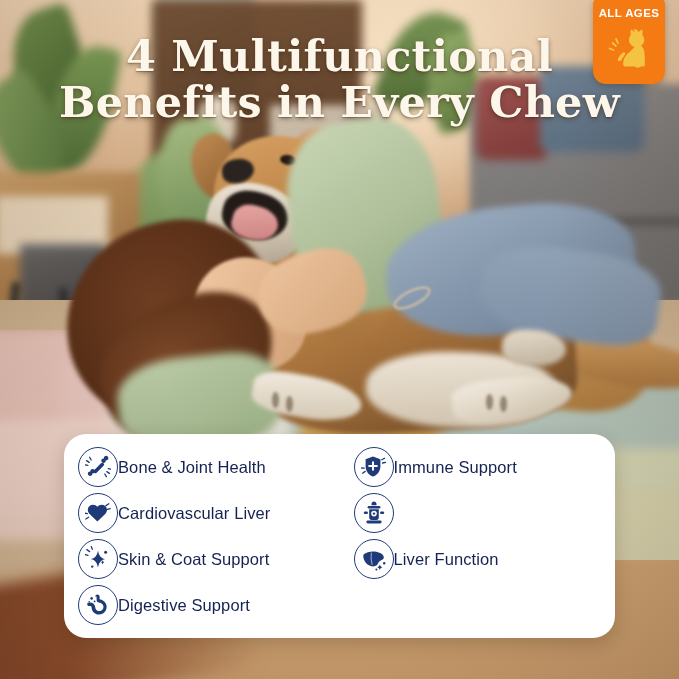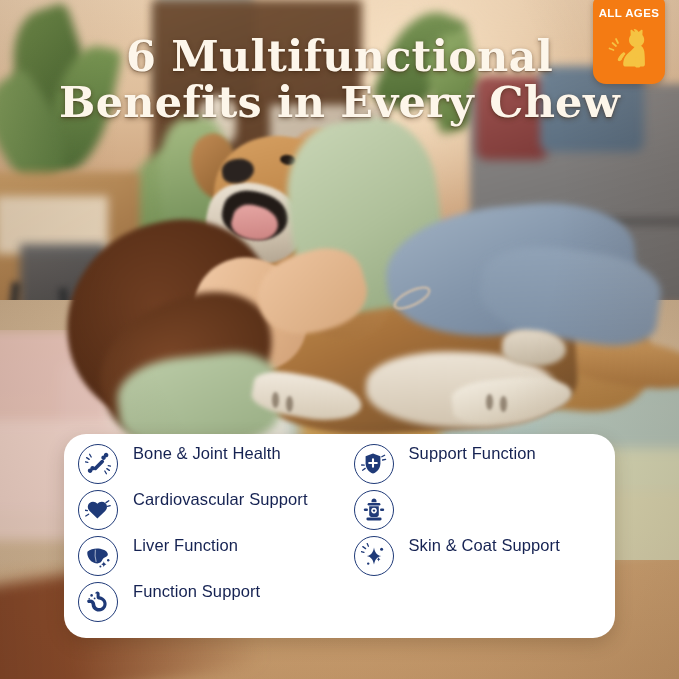--- a/index.html
+++ b/index.html
@@ -547,22 +547,22 @@
     border-radius: 22px;
     box-shadow: 0 6px 18px rgba(60,35,15,.22);
     display: grid;
     grid-template-columns: 1fr 1fr;
     align-content: center;
     padding: 10px 0 10px 0;
     box-sizing: border-box;
   }
   .benefit {
     display: flex;
-    align-items: flex-start;
-    gap: 15px;
+    align-items: center;
+    gap: 0;
     height: 46px;
     padding-left: 14px;
     box-sizing: border-box;
   }
   .benefit-icon {
     flex: 0 0 auto;
     width: 40px; height: 40px;
     border: 1.6px solid #1f3a78;
     border-radius: 50%;
     display: flex;
@@ -666,21 +666,21 @@
     <div class="d-toes" style="left:286px; top:396px;"></div>
     <div class="d-toes" style="left:486px; top:394px;"></div>
     <div class="d-toes" style="left:500px; top:396px;"></div>
 
     <div class="floor-low"></div>
     <div class="floor-dark-corner"></div>
 
     <div class="photo-shade"></div>
   </div>
 
-  <div class="headline">6 Multifunctional
+  <div class="headline">4 Multifunctional
 Benefits in Every Chew</div>
 
   <div class="badge">
     <span class="badge-text">ALL AGES</span>
     <span class="badge-dog">
       <svg width="50" height="52" viewBox="0 0 50 52" fill="none">
         <g fill="#f5c342">
 
           <path d="M30 8c2.4 0 4 1.6 4.6 3l2.8-2.2c.5-.4 1.2 0 1.2.7l-.2 4.6c1.1 1.3 1.8 3 1.8 4.8 0 4.2-3.6 7.2-7.6 7.2s-7.6-3-7.6-7.2c0-1.8.6-3.4 1.7-4.7l-.2-4.7c0-.7.7-1.1 1.2-.7L30.6 11C31 9.6 29 8 30 8z"></path>
           <path d="M32.6 7.4c3.6 0 6.6 2 8 4.9l2.4-2c.6-.5 1.5 0 1.5.8l-.2 5.1c.9 1.4 1.4 3 1.4 4.7 0 4.6-4.1 8-9.1 8s-9.1-3.4-9.1-8c0-1.7.5-3.3 1.4-4.7l-.2-5.1c0-.8.9-1.3 1.5-.8l2.4 2c1.4-2.9 4.4-4.9 8-4.9z" opacity="0"></path>
@@ -731,36 +731,36 @@
           <path d="M12 2.4 4.6 5.2v7c0 5 3.1 8.6 7.4 10.4 4.3-1.8 7.4-5.4 7.4-10.4v-7L12 2.4z" fill="#1f3a78"></path>
           <path d="M12 8.2v7.6M8.2 12h7.6" stroke="#ffffff" stroke-width="2.1" stroke-linecap="round"></path>
           <g stroke="#1f3a78" stroke-width="1.3" stroke-linecap="round">
             <line x1="20.8" y1="5.8" x2="23.6" y2="4.2"></line>
             <line x1="21.6" y1="9.0" x2="24.6" y2="8.4"></line>
             <line x1="4.2" y1="17.4" x2="1.6" y2="19.2"></line>
             <line x1="3.2" y1="14.2" x2="0.6" y2="14.0"></line>
           </g>
         </svg>
       </span>
-      <span class="benefit-label">Support Function</span>
+      <span class="benefit-label">Immune Support</span>
     </div>
 
     <div class="benefit">
       <span class="benefit-icon">
         <svg width="26" height="26" viewBox="0 0 26 26">
           <path d="M12.4 21.4 4.6 14c-2.4-2.3-2.4-6 0-8.1 2.3-2 6-1.6 7.8.9 1.8-2.5 5.5-2.9 7.8-.9 2.4 2.1 2.4 5.8 0 8.1l-7.8 7.4z" fill="#1f3a78"></path>
           <g stroke="#1f3a78" stroke-width="1.3" stroke-linecap="round">
             <line x1="21.0" y1="5.6" x2="23.8" y2="3.8"></line>
             <line x1="22.4" y1="9.4" x2="25.2" y2="8.6"></line>
             <line x1="3.6" y1="17.2" x2="0.8" y2="19.0"></line>
             <line x1="2.4" y1="13.6" x2="-0.2" y2="13.2"></line>
           </g>
         </svg>
       </span>
-      <span class="benefit-label">Cardiovascular Support</span>
+      <span class="benefit-label">Cardiovascular Liver</span>
     </div>
 
     <div class="benefit">
       <span class="benefit-icon">
         <svg width="26" height="26" viewBox="0 0 26 26">
           <g fill="#1f3a78">
             <path d="M13 1.6c1.4 0 2.5 1.1 2.5 2.4v1.2h-5V4c0-1.3 1.1-2.4 2.5-2.4z"></path>
             <rect x="6.6" y="6" width="12.8" height="2.6" rx="1.3"></rect>
             <path d="M8.2 9.2h9.6v8.6c0 1.2-1 2.2-2.2 2.2h-5.2c-1.2 0-2.2-1-2.2-2.2V9.2z"></path>
             <rect x="5.4" y="20.6" width="15.2" height="2.8" rx="1.4"></rect>
@@ -769,54 +769,54 @@
           </g>
           <circle cx="13" cy="13.6" r="2.8" fill="#ffffff"></circle>
           <circle cx="13" cy="13.6" r="1.2" fill="#1f3a78"></circle>
         </svg>
       </span>
     </div>
 
     <div class="benefit">
       <span class="benefit-icon">
         <svg width="26" height="26" viewBox="0 0 26 26">
-          <path d="M2.6 8.6c3-2.6 8-3.6 12.6-2.8 3.4.6 6.4 2.2 7.4 4.4.8 1.8-.4 3.4-2.4 4-1.4.4-2.2 1.2-2.8 2.6-.9 2.2-2.6 3.6-5.1 3.6-4.6 0-8.4-3.4-9.6-7.6-.4-1.6-.6-3.2-.1-4.2z" fill="#1f3a78"></path>
-          <path d="M10.4 6.6c-.6 3.6-.4 8 .8 12.4" stroke="#ffffff" stroke-width="1.1" fill="none" opacity=".55"></path>
-          <path d="M18.8 18.2c.4 1.7 1 2.6 2.6 3-1.6.4-2.2 1.3-2.6 3-.4-1.7-1-2.6-2.6-3 1.6-.4 2.2-1.3 2.6-3z" fill="#1f3a78"></path>
-          <circle cx="23.2" cy="17.2" r="1.2" fill="#1f3a78"></circle>
-          <circle cx="15.4" cy="23.4" r="1" fill="#1f3a78"></circle>
-        </svg>
-      </span>
-      <span class="benefit-label">Liver Function</span>
-    </div>
-
-    <div class="benefit">
-      <span class="benefit-icon">
-        <svg width="26" height="26" viewBox="0 0 26 26">
           <path d="M13 2.4c.9 4.6 2.6 7.6 7.2 8.6-4.6 1-6.3 4-7.2 8.6-.9-4.6-2.6-7.6-7.2-8.6 4.6-1 6.3-4 7.2-8.6z" fill="#1f3a78" transform="translate(0,2)"></path>
           <path d="M20.4 16.6c.4 2 1.1 3.2 3.1 3.6-2 .4-2.7 1.7-3.1 3.6-.4-2-1.1-3.2-3.1-3.6 2-.4 2.7-1.7 3.1-3.6z" fill="#1f3a78" transform="scale(.62) translate(8,6)"></path>
           <g stroke="#1f3a78" stroke-width="1.3" stroke-linecap="round">
             <line x1="4.6" y1="5.6" x2="1.8" y2="3.6"></line>
             <line x1="3.0" y1="9.4" x2="0.2" y2="8.6"></line>
             <line x1="7.4" y1="3.2" x2="6.2" y2="0.6"></line>
           </g>
           <circle cx="20.6" cy="6.2" r="1.5" fill="#1f3a78"></circle>
           <circle cx="7.2" cy="20.6" r="1.2" fill="#1f3a78"></circle>
         </svg>
       </span>
       <span class="benefit-label">Skin &amp; Coat Support</span>
     </div>
 
     <div class="benefit">
       <span class="benefit-icon">
         <svg width="26" height="26" viewBox="0 0 26 26">
+          <path d="M2.6 8.6c3-2.6 8-3.6 12.6-2.8 3.4.6 6.4 2.2 7.4 4.4.8 1.8-.4 3.4-2.4 4-1.4.4-2.2 1.2-2.8 2.6-.9 2.2-2.6 3.6-5.1 3.6-4.6 0-8.4-3.4-9.6-7.6-.4-1.6-.6-3.2-.1-4.2z" fill="#1f3a78"></path>
+          <path d="M10.4 6.6c-.6 3.6-.4 8 .8 12.4" stroke="#ffffff" stroke-width="1.1" fill="none" opacity=".55"></path>
+          <path d="M18.8 18.2c.4 1.7 1 2.6 2.6 3-1.6.4-2.2 1.3-2.6 3-.4-1.7-1-2.6-2.6-3 1.6-.4 2.2-1.3 2.6-3z" fill="#1f3a78"></path>
+          <circle cx="23.2" cy="17.2" r="1.2" fill="#1f3a78"></circle>
+          <circle cx="15.4" cy="23.4" r="1" fill="#1f3a78"></circle>
+        </svg>
+      </span>
+      <span class="benefit-label">Liver Function</span>
+    </div>
+
+    <div class="benefit">
+      <span class="benefit-icon">
+        <svg width="26" height="26" viewBox="0 0 26 26">
           <path d="M10.2 4.6c0-1.2 1-2.2 2.2-2.2 1.3 0 2.2 1 2.2 2.2v2.6c2.6.4 5 2 6.2 4.4 1.8 3.6.6 8-3 10-3.4 1.9-7.8.9-10-2.2-.8-1.2-1.2-2.6-1.2-4 0-.8-.6-1.4-1.4-1.4H4c-1 0-1.8-.8-1.8-1.8s.8-1.8 1.8-1.8h1.2c2.6 0 4.8 2 5 4.6 0 .9.3 1.7.8 2.4 1.2 1.7 3.6 2.2 5.4 1.2 2-1.1 2.6-3.6 1.6-5.6-.8-1.6-2.4-2.6-4.2-2.6-1.2 0-2.2-1-2.2-2.2V4.6h-1.4z" fill="#1f3a78"></path>
           <circle cx="6.6" cy="6.4" r="1.3" fill="#1f3a78"></circle>
           <circle cx="9.6" cy="9.4" r=".9" fill="#1f3a78"></circle>
           <circle cx="4.2" cy="9.8" r=".8" fill="#1f3a78"></circle>
         </svg>
       </span>
-      <span class="benefit-label">Function Support</span>
+      <span class="benefit-label">Digestive Support</span>
     </div>
 
 
   </div>
 </div>
 
 </body></html>

